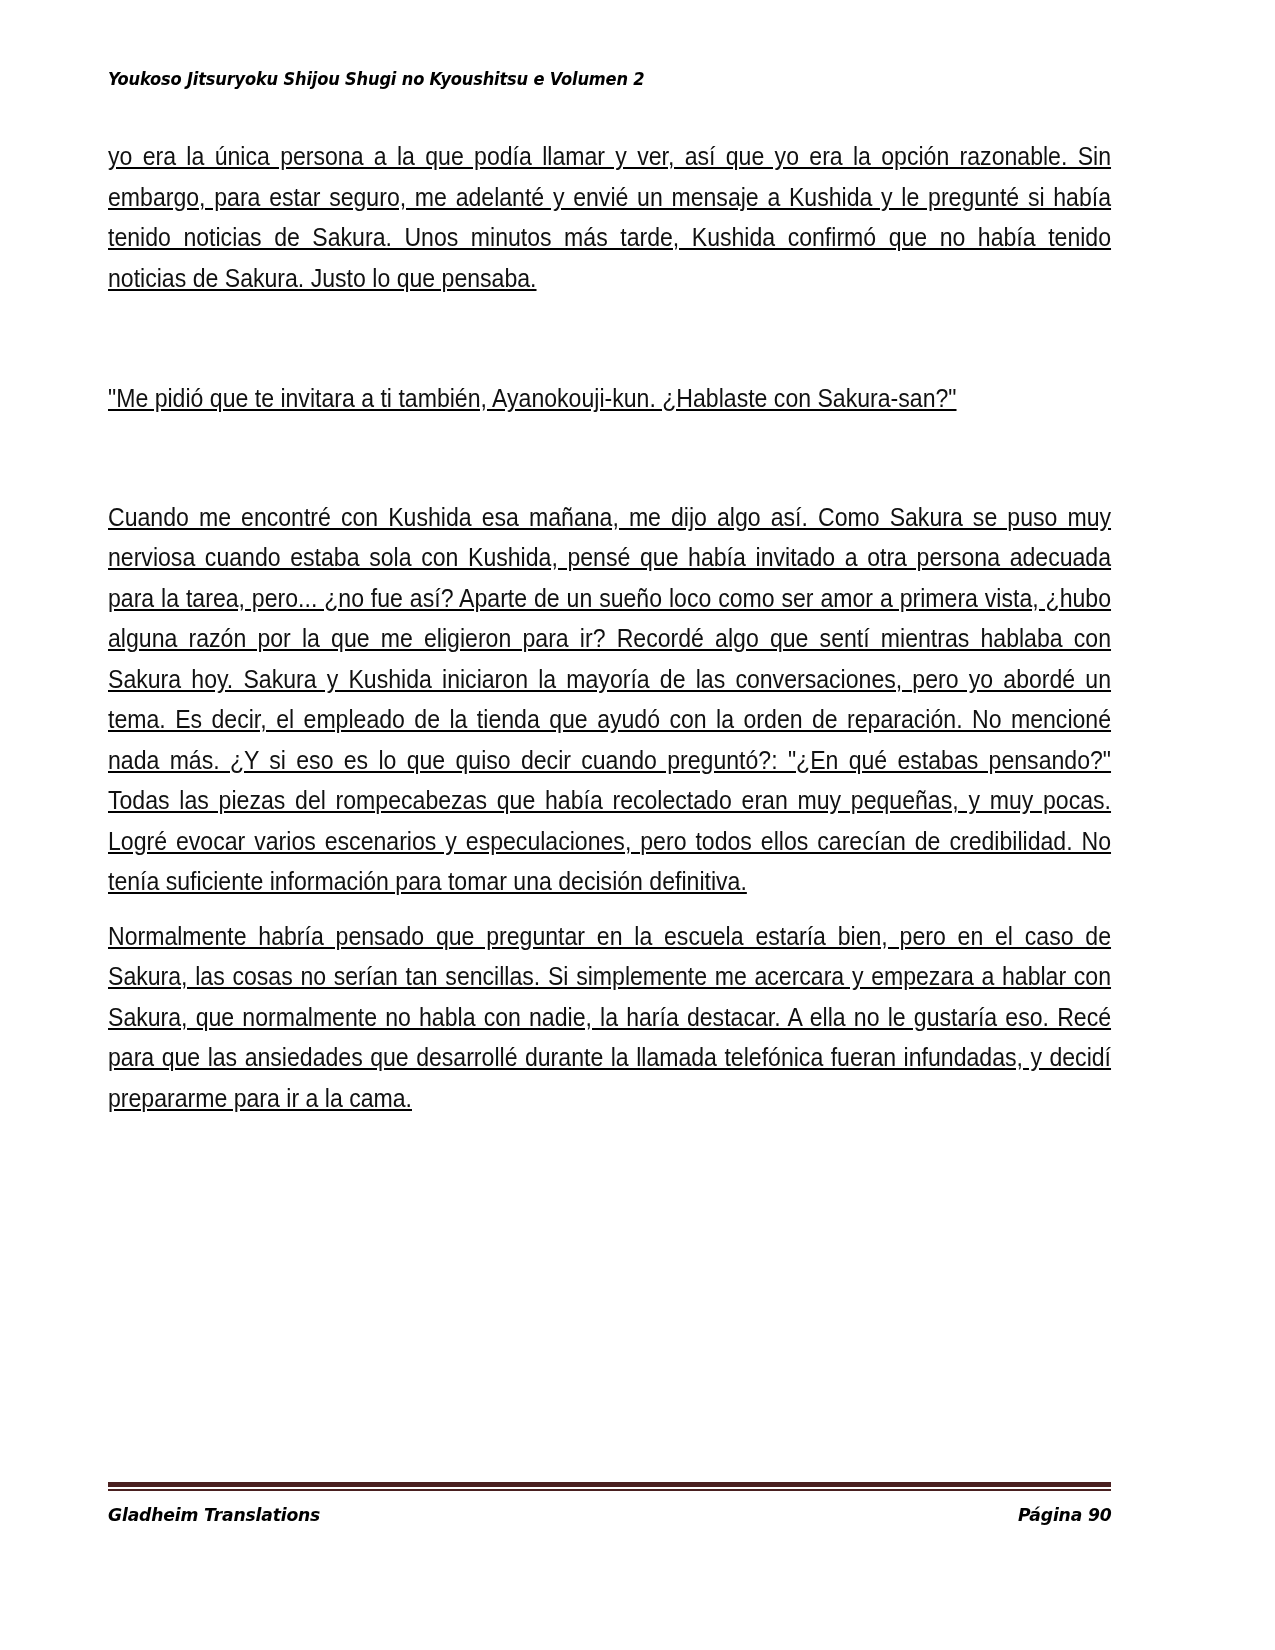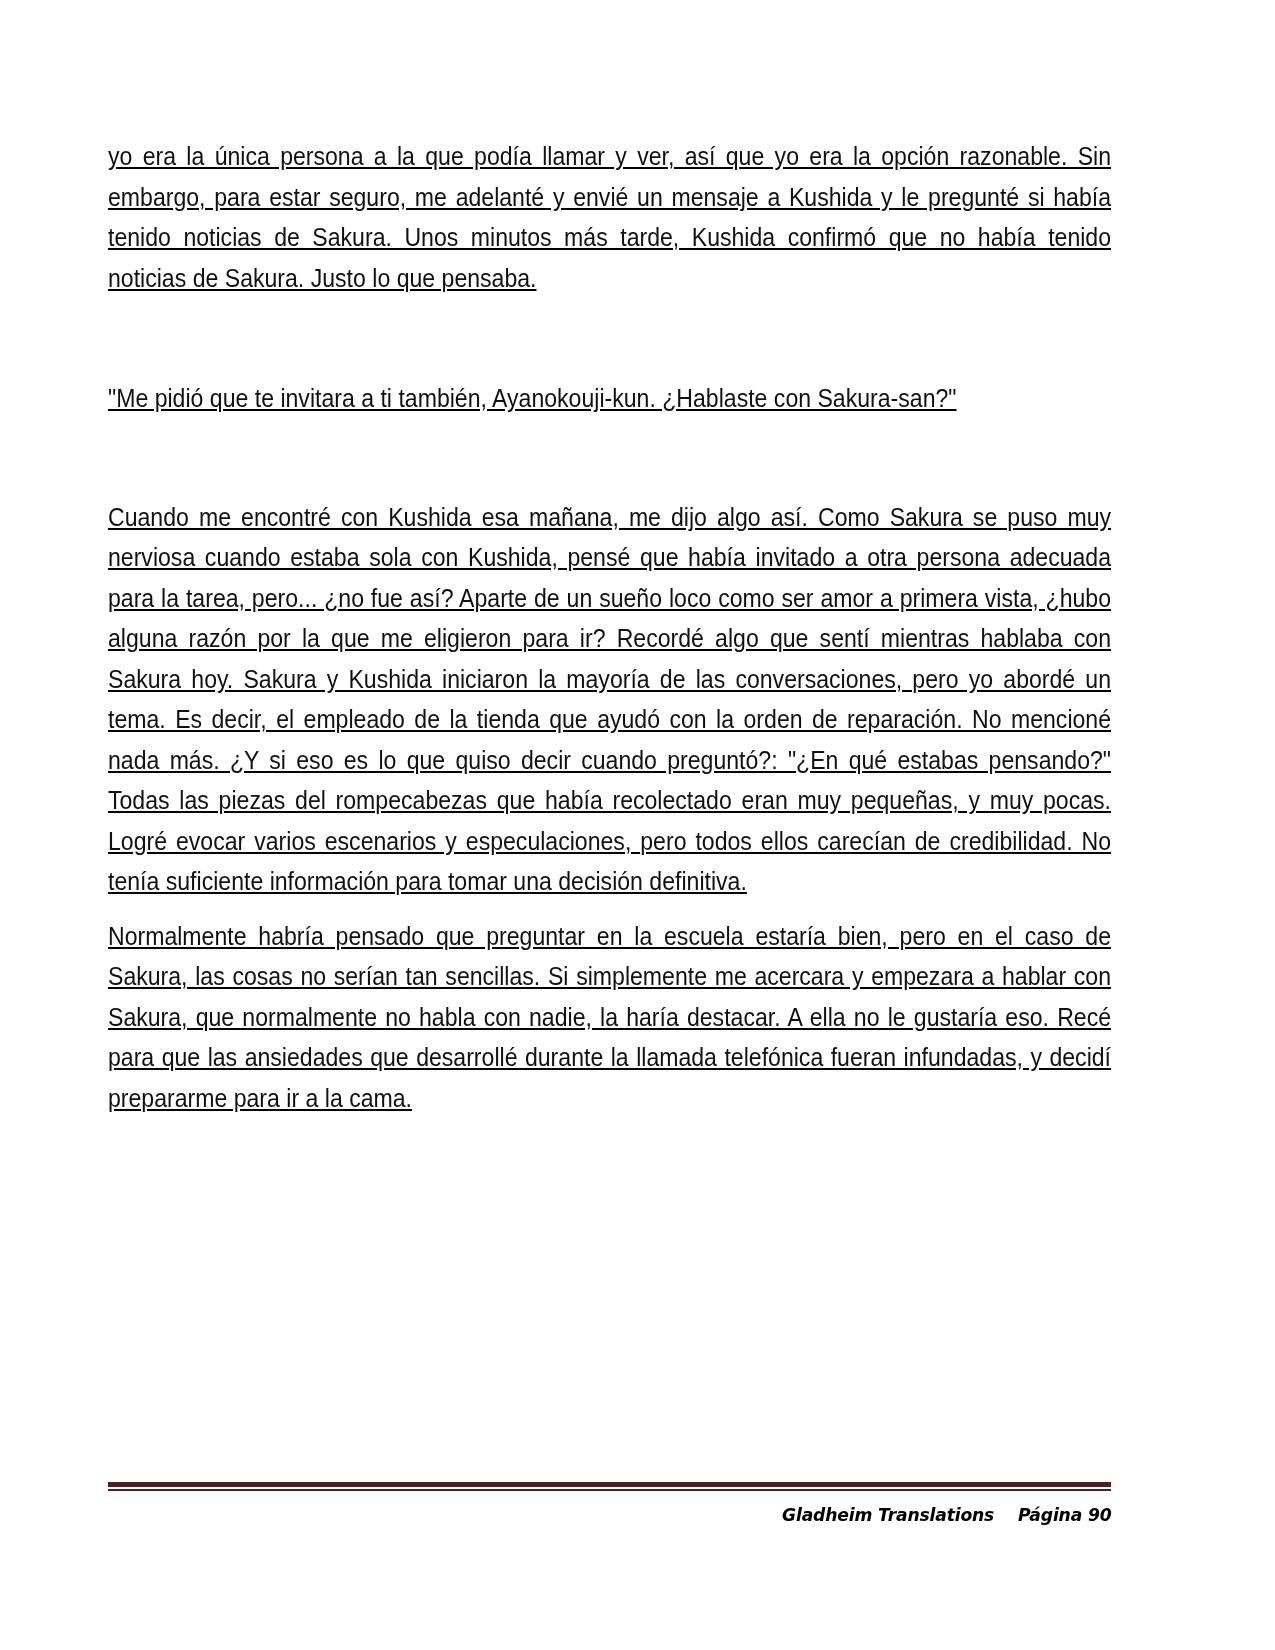--- a/index.html
+++ b/index.html
@@ -102,21 +102,21 @@
     height: 2px;
     background: #4a2020;
     width: 100%;
   }
   .footer-row {
     position: absolute;
     top: 44px;
     left: 0;
     width: 100%;
     display: flex;
-    justify-content: flex-end;
+    justify-content: space-between;
     align-items: baseline;
   }
   .footer-left,
   .footer-right {
     font-family: "DejaVu Sans", sans-serif;
     font-weight: bold;
     font-style: italic;
     font-size: 18.5px;
     letter-spacing: -0.2px;
     color: #000000;
@@ -124,20 +124,23 @@
   }
   .footer-left { transform: scaleX(0.93); transform-origin: left center; }
   .footer-right { transform: scaleX(0.93); transform-origin: right center; }
 </style>
 </head>
 <body>
 
 <div class="page">
   <div class="page-inner">
 
+    <div class="doc-header">
+      <div class="header-title">Youkoso Jitsuryoku Shijou Shugi no Kyoushitsu e Volumen 2</div>
+    </div>
 
     <div class="doc-body">
 
       <p class="para">yo era la única persona a la que podía llamar y ver, así que yo era la opción razonable. Sin embargo, para estar seguro, me adelanté y envié un mensaje a Kushida y le pregunté si había tenido noticias de Sakura. Unos minutos más tarde, Kushida confirmó que no había tenido noticias de Sakura. Justo lo que pensaba.</p>
 
       <div class="gap-lg"></div>
 
       <p class="para">"Me pidió que te invitara a ti también, Ayanokouji-kun. ¿Hablaste con Sakura-san?"</p>
 
       <div class="gap-md"></div>

